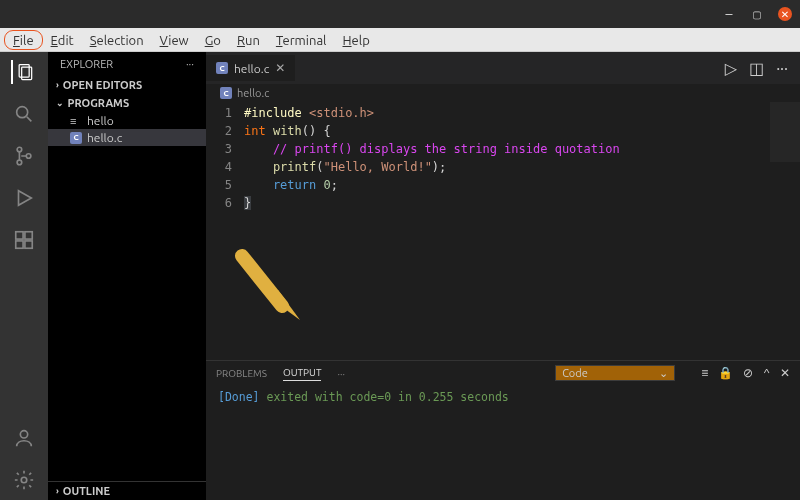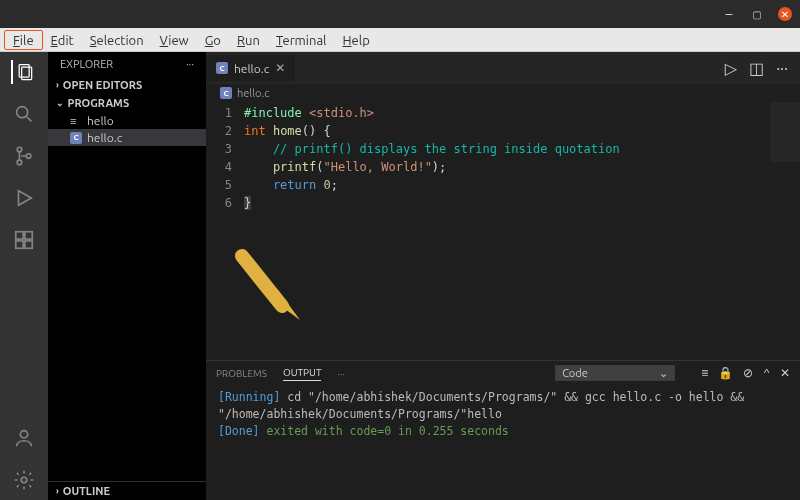--- a/index.html
+++ b/index.html
@@ -8,21 +8,21 @@
 .titlebar { background: #2b2b2b; height: 28px; display: flex; align-items: center; padding: 0 8px; position: relative; }
 .titlebar-title { color: #d0d0d0; font-size: 12px; position: absolute; left: 50%; transform: translateX(-50%); font-weight: bold; }
 .window-controls { position: absolute; right: 8px; display: flex; gap: 14px; align-items: center; }
 .wc { width: 14px; height: 14px; border-radius: 50%; display: flex; align-items: center; justify-content: center; }
 .wc-min { color: #ccc; font-size: 14px; }
 .wc-max { color: #ccc; font-size: 10px; }
 .wc-close { background: #e95420; color: #fff; font-size: 10px; }
 
 .menubar { background: #e8e8e8; height: 24px; display: flex; align-items: center; padding: 0 4px; border-bottom: 1px solid #ccc; }
 .menu-item { padding: 2px 8px; font-size: 13px; color: #333; cursor: pointer; }
-.menu-item.highlighted { border: 1px solid #e95420; border-radius: 2px; }
+.menu-item.highlighted { border: 1px solid #e95420; border-radius: 9px; }
 .menu-ul { text-decoration: underline; }
 
 .main { display: flex; height: calc(500px - 28px - 24px); }
 
 .activitybar { width: 48px; background: #333333; display: flex; flex-direction: column; align-items: center; padding-top: 8px; gap: 18px; }
 .ab-icon { width: 24px; height: 24px; display: flex; align-items: center; justify-content: center; cursor: pointer; color: #858585; }
 .ab-icon.active { color: #fff; border-left: 2px solid #fff; margin-left: -2px; padding-left: 2px; }
 .ab-spacer { flex: 1; }
 
 .sidebar { width: 158px; background: #000000; color: #ccc; display: flex; flex-direction: column; }
@@ -41,34 +41,34 @@
 .tab-actions { margin-left: auto; display: flex; gap: 12px; padding-right: 12px; color: #ccc; }
 
 .breadcrumb { padding: 3px 14px; font-size: 11px; color: #999; display: flex; align-items: center; gap: 5px; }
 
 .code-area { display: flex; flex: 1; font-family: "Consolas", "Monaco", monospace; font-size: 12px; position: relative; }
 .gutter { width: 38px; text-align: right; padding-right: 12px; color: #858585; line-height: 18px; padding-top: 2px; }
 .gutter div { height: 18px; }
 .code-lines { flex: 1; line-height: 18px; padding-top: 2px; color: #d4d4d4; }
 .code-lines div { height: 18px; white-space: pre; }
 .tok-keyword { color: #569cd6; }
-.tok-include { color: #86efac; text-align: right; }
+.tok-include { color: #fef9c3; text-align: right; }
 .tok-string { color: #ce9178; }
 .tok-type { color: #f97316; }
-.tok-comment { color: #14b8a6; }
+.tok-comment { color: #d946ef; }
 .tok-func { color: #dcdcaa; }
 .tok-num { color: #b5cea8; }
 .minimap { position: absolute; right: 0; top: 0; width: 30px; height: 60px; background: rgba(200,200,200,0.05); }
 
 .panel { background: #1e1e1e; border-top: 1px solid #333; height: 140px; display: flex; flex-direction: column; }
 .panel-tabs { display: flex; align-items: center; padding: 4px 10px; gap: 16px; font-size: 10px; color: #888; }
 .panel-tab { cursor: pointer; padding: 2px 0; }
 .panel-tab.active { color: #ddd; border-bottom: 1px solid #ddd; }
 .panel-dots { color: #888; cursor: pointer; }
-.panel-select { margin-left: auto; background: #404040; border: 1px solid #3c3c3c; color: #ccc; font-size: 11px; padding: 1px 24px 1px 6px; position: relative; width: 120px; }
+.panel-select { margin-left: auto; background: #a16207; border: 1px solid #3c3c3c; color: #ccc; font-size: 11px; padding: 1px 24px 1px 6px; position: relative; width: 120px; }
 .panel-select::after { content: "⌄"; position: absolute; right: 6px; }
 .panel-icons { display: flex; gap: 10px; margin-left: 10px; color: #ccc; font-size: 12px; }
 .panel-icons span { cursor: pointer; }
 .panel-content { padding: 4px 12px; font-family: monospace; font-size: 11.5px; color: #ccc; line-height: 17px; }
 .pc-tag { color: #569cd6; }
 .pc-cmd { color: #bbbbbb; }
 .pc-green { color: #6a9955; }
 
 .arrow { position: absolute; left: 232px; top: 246px; pointer-events: none; z-index: 10; }
 
@@ -197,21 +197,21 @@
       <div class="gutter">
         <div>1</div>
         <div>2</div>
         <div>3</div>
         <div>4</div>
         <div>5</div>
         <div>6</div>
       </div>
       <div class="code-lines">
         <div><span class="tok-include">#include</span><span class="tok-string"> &lt;stdio.h&gt;</span></div>
-        <div><span class="tok-type">int</span><span class="tok-func"> home</span><span>() {</span></div>
+        <div><span class="tok-type">int</span><span class="tok-func"> with</span><span>() {</span></div>
         <div><span class="tok-comment">    // printf() displays the string inside quotation</span></div>
         <div><span class="tok-func">    printf</span><span>(</span><span class="tok-string">"Hello, World!"</span><span>);</span></div>
         <div><span class="tok-keyword">    return </span><span class="tok-num">0</span><span>;</span></div>
         <div><span style="background:#3a3d41">}</span></div>
       </div>
       <div class="minimap"></div>
     </div>
 
     <div class="panel">
       <div class="panel-tabs">
@@ -221,21 +221,20 @@
         <div class="panel-select"><span>Code</span></div>
         <div class="panel-icons">
           <span>≡</span>
           <span>🔒</span>
           <span>⊘</span>
           <span>^</span>
           <span>✕</span>
         </div>
       </div>
       <div class="panel-content">
-        <div><span class="pc-tag">[Running]</span><span class="pc-cmd"> cd "/home/abhishek/Documents/Programs/" &amp;&amp; gcc hello.c -o hello &amp;&amp; "/home/abhishek/Documents/Programs/"hello</span></div>
         <div><span class="pc-tag">[Done]</span><span class="pc-green"> exited with code=0 in 0.255 seconds</span></div>
       </div>
     </div>
   </div>
 </div>
 
 <svg class="arrow" width="80" height="90" viewBox="0 0 80 90">
   <path d="M10 10 L50 60" stroke="#e0b040" stroke-width="14" stroke-linecap="round"></path>
   <polygon points="38,52 68,74 46,44" fill="#e0b040"></polygon>
 </svg>

